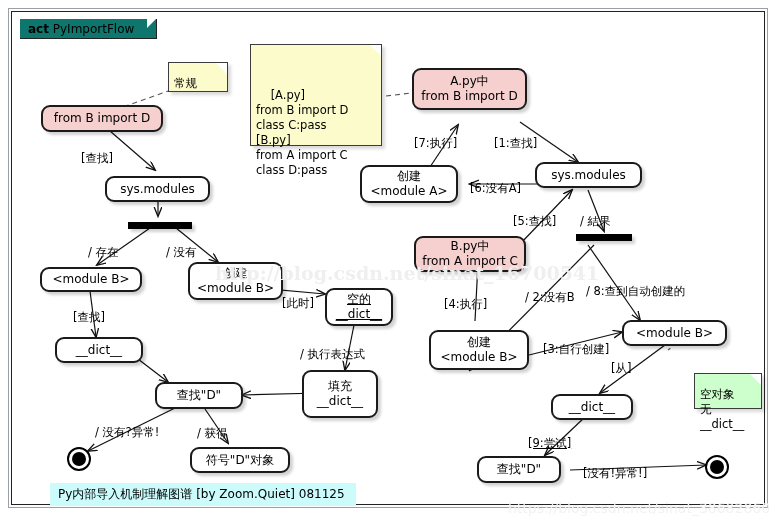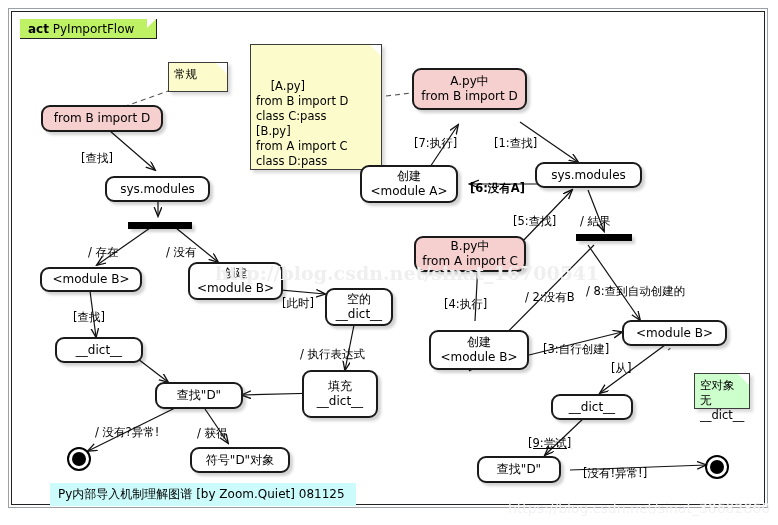--- a/index.html
+++ b/index.html
@@ -5,42 +5,42 @@
   html,body{margin:0;padding:0;background:#ffffff;}
   body{font-family:"DejaVu Sans","Liberation Sans",sans-serif;}
   #root{position:relative;width:778px;height:525px;background:#ffffff;overflow:hidden;}
 
   
   .frame{position:absolute;left:8px;top:8px;width:760px;height:500px;border:1px solid #9aa0a6;background:#fdfdfd;box-sizing:border-box;}
   .frame-inner{position:absolute;left:2px;top:2px;right:2px;bottom:2px;border:1px solid #222;box-sizing:border-box;background:#ffffff;}
 
   
   .act-tab{position:absolute;left:10px;top:10px;height:20px;padding:2px 22px 2px 8px;
-     background:#bef264;border:1px solid #222;border-top:none;border-left:none;
+     background:#0f766e;border:1px solid #222;border-top:none;border-left:none;
      font-size:12px;line-height:17px;white-space:nowrap;
      box-sizing:border-box;}
   .act-tab .kw{font-weight:bold;}
   .act-tab:after{content:"";position:absolute;right:-1px;top:-1px;width:0;height:0;
      border-left:10px solid #fdfdfd;border-bottom:10px solid transparent;}
   .act-wrap{position:absolute;left:10px;top:9px;}
 
   
   svg.edges{position:absolute;left:0;top:0;width:778px;height:525px;pointer-events:none;}
 
   
   .node{position:absolute;box-sizing:border-box;border:2px solid #1a1a1a;border-radius:9px;
     background:#ffffff;font-size:12px;color:#000;display:flex;flex-direction:column;
     align-items:center;justify-content:center;text-align:center;line-height:15px;
     box-shadow:3px 3px 3px rgba(0,0,0,0.18);}
   .node.pink{background:#f6cfcf;}
   .node .l2{display:block;}
 
   
   .note{position:absolute;box-sizing:border-box;border:1px solid #3c3c3c;background:#fbfbcc;
-    font-size:11.5px;line-height:15px;color:#000;padding:4px 6px 3px 5px;
+    font-size:11.5px;line-height:15px;color:#000;padding:13px 6px 3px 5px;
     box-shadow:3px 3px 3px rgba(0,0,0,0.15);}
   .note.green{background:#ccffcc;}
   .note .fold{position:absolute;right:0;top:0;width:0;height:0;
     border-left:11px solid transparent;border-top:11px solid #ffffff;}
 
   
   .bar{position:absolute;background:#000;box-shadow:3px 3px 3px rgba(0,0,0,0.18);}
 
   
   .final{position:absolute;width:24px;height:24px;border-radius:50%;
@@ -115,31 +115,31 @@
       <path d="M386,96 L420,92"></path>
       <path d="M692,332 L668,350"></path>
     </g>
   </svg>
 
   <div class="note" style="left:168px;top:62px;width:60px;height:30px;">
     <span class="fold"></span>
     <span>常规</span>
   </div>
 
-  <div class="note" style="left:250px;top:44px;width:132px;height:126px;white-space:pre;">
+  <div class="note" style="left:250px;top:44px;width:132px;height:102px;white-space:pre;">
     <span class="fold"></span>
     <span>[A.py]
 from B import D
 class C:pass
 [B.py]
 from A import C
 class D:pass</span>
   </div>
 
-  <div class="note green" style="left:694px;top:373px;width:56px;height:36px;">
+  <div class="note green" style="left:694px;top:373px;width:68px;height:36px;">
     <span class="fold" style="border-top-color:#ffffff;"></span>
     <div>空对象</div>
     <div>无__dict__</div>
   </div>
 
   <div class="node pink" style="left:41px;top:105px;width:122px;height:27px;">
     <span>from B import D</span>
   </div>
 
   <div class="node" style="left:105px;top:176px;width:105px;height:26px;">
@@ -154,21 +154,21 @@
 
   <div class="node" style="left:188px;top:262px;width:95px;height:38px;">
     <span class="l2">创建</span>
     <span class="l2">&lt;module B&gt;</span>
   </div>
 
   <div class="node" style="left:55px;top:337px;width:88px;height:26px;">
     <span>__dict__</span>
   </div>
 
-  <div class="node" style="left:325px;top:288px;width:68px;height:38px;">
+  <div class="node" style="left:325px;top:288px;width:68px;height:38px;text-decoration:underline;">
     <span class="l2">空的</span>
     <span class="l2">__dict__</span>
   </div>
 
   <div class="node" style="left:302px;top:370px;width:76px;height:48px;">
     <span class="l2">填充</span>
     <span class="l2">__dict__</span>
   </div>
 
   <div class="node" style="left:155px;top:382px;width:88px;height:27px;">
@@ -225,21 +225,21 @@
   <div class="elabel" style="left:88px;top:246px;">/ 存在</div>
   <div class="elabel" style="left:166px;top:246px;">/ 没有</div>
   <div class="elabel" style="left:73px;top:311px;">[查找]</div>
   <div class="elabel" style="left:282px;top:297px;">[此时]</div>
   <div class="elabel" style="left:300px;top:348px;">/ 执行表达式</div>
   <div class="elabel" style="left:95px;top:426px;">/ 没有?异常!</div>
   <div class="elabel" style="left:197px;top:427px;">/ 获得</div>
 
   <div class="elabel" style="left:414px;top:137px;">[7:执行]</div>
   <div class="elabel" style="left:494px;top:137px;">[1:查找]</div>
-  <div class="elabel" style="left:470px;top:182px;font-weight:bold;">[6:没有A]</div>
+  <div class="elabel" style="left:470px;top:182px;">[6:没有A]</div>
   <div class="elabel" style="left:513px;top:215px;">[5:查找]</div>
   <div class="elabel" style="left:580px;top:215px;">/ 結果</div>
   <div class="elabel" style="left:444px;top:298px;">[4:执行]</div>
   <div class="elabel" style="left:525px;top:291px;">/ 2:没有B</div>
   <div class="elabel" style="left:586px;top:285px;">/ 8:查到自动创建的</div>
   <div class="elabel" style="left:543px;top:343px;">[3:自行创建]</div>
   <div class="elabel" style="left:611px;top:362px;">[从]</div>
   <div class="elabel" style="left:528px;top:437px;text-decoration:underline;">[9:尝试]</div>
   <div class="elabel" style="left:583px;top:467px;">[没有!异常!]</div>
 

